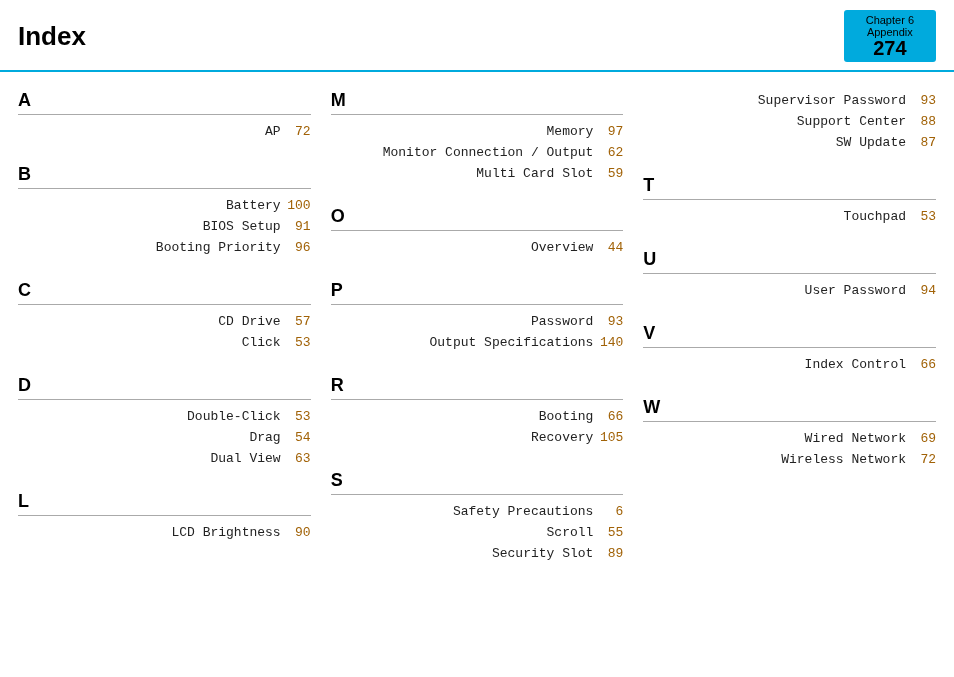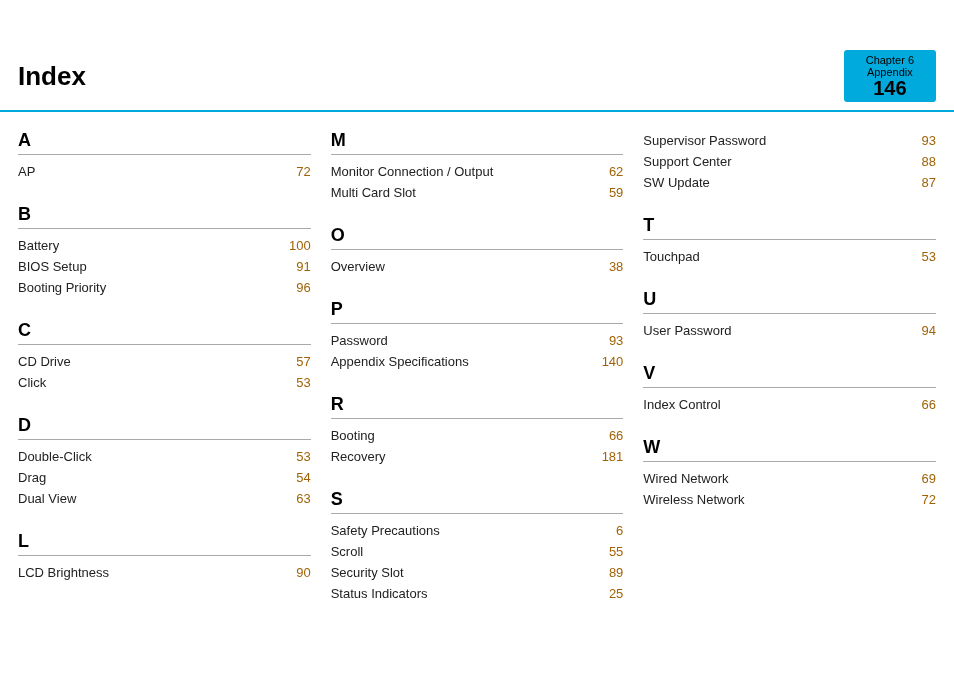--- a/index.html
+++ b/index.html
@@ -12,21 +12,20 @@
       color: #222;
     }
 
     
     .header {
       display: flex;
       justify-content: space-between;
       align-items: center;
       padding: 10px 18px 8px 18px;
       border-bottom: 2px solid #00aadd;
-      margin-top: 40px;
     }
     .header-title {
       font-size: 26px;
       font-weight: bold;
       color: #000;
     }
     .header-chapter {
       display: flex;
       flex-direction: column;
       align-items: center;
@@ -63,38 +62,39 @@
       margin-bottom: 6px;
       margin-top: 14px;
     }
     .section-letter:first-child {
       margin-top: 0;
     }
 
     
     .entry {
       display: flex;
-      justify-content: space-between;
+      justify-content: flex-end;
       padding: 3px 0;
       font-size: 13px;
+      font-family: Liberation Mono, monospace;
     }
     .entry-label { color: #222; }
     .entry-page { color: #a16207; min-width: 30px; text-align: right; }
 
     .spacer { height: 8px; }
   </style>
 </head>
 <body>
 
 <div class="header">
   <span class="header-title">Index</span>
   <div class="header-chapter">
     <span class="chapter-label">Chapter 6</span>
     <span class="chapter-label">Appendix</span>
-    <span class="chapter-num">146</span>
+    <span class="chapter-num">274</span>
   </div>
 </div>
 
 <div class="content">
 <div class="column">
       <div class="section-letter">A</div>
       <div class="entry">
         <span class="entry-label">AP</span>
         <span class="entry-page">72</span>
       </div>
@@ -140,70 +140,70 @@
       <div class="section-letter">L</div>
       <div class="entry">
         <span class="entry-label">LCD Brightness</span>
         <span class="entry-page">90</span>
       </div>
       <div class="spacer"></div>
     </div>
     <div class="column">
       <div class="section-letter">M</div>
       <div class="entry">
+        <span class="entry-label">Memory</span>
+        <span class="entry-page">97</span>
+      </div>
+      <div class="entry">
         <span class="entry-label">Monitor Connection / Output</span>
         <span class="entry-page">62</span>
       </div>
       <div class="entry">
         <span class="entry-label">Multi Card Slot</span>
         <span class="entry-page">59</span>
       </div>
       <div class="spacer"></div>
       <div class="section-letter">O</div>
       <div class="entry">
         <span class="entry-label">Overview</span>
-        <span class="entry-page">38</span>
+        <span class="entry-page">44</span>
       </div>
       <div class="spacer"></div>
       <div class="section-letter">P</div>
       <div class="entry">
         <span class="entry-label">Password</span>
         <span class="entry-page">93</span>
       </div>
       <div class="entry">
-        <span class="entry-label">Appendix Specifications</span>
+        <span class="entry-label">Output Specifications</span>
         <span class="entry-page">140</span>
       </div>
       <div class="spacer"></div>
       <div class="section-letter">R</div>
       <div class="entry">
         <span class="entry-label">Booting</span>
         <span class="entry-page">66</span>
       </div>
       <div class="entry">
         <span class="entry-label">Recovery</span>
-        <span class="entry-page">181</span>
+        <span class="entry-page">105</span>
       </div>
       <div class="spacer"></div>
       <div class="section-letter">S</div>
       <div class="entry">
         <span class="entry-label">Safety Precautions</span>
         <span class="entry-page">6</span>
       </div>
       <div class="entry">
         <span class="entry-label">Scroll</span>
         <span class="entry-page">55</span>
       </div>
       <div class="entry">
         <span class="entry-label">Security Slot</span>
         <span class="entry-page">89</span>
-      </div>
-      <div class="entry">
-        <span class="entry-label">Status Indicators</span>
-        <span class="entry-page">25</span>
       </div>
       <div class="spacer"></div>
     </div>
     <div class="column">
       <div style="height: 0px;"></div>
       <div class="entry">
         <span class="entry-label">Supervisor Password</span>
         <span class="entry-page">93</span>
       </div>
       <div class="entry">

